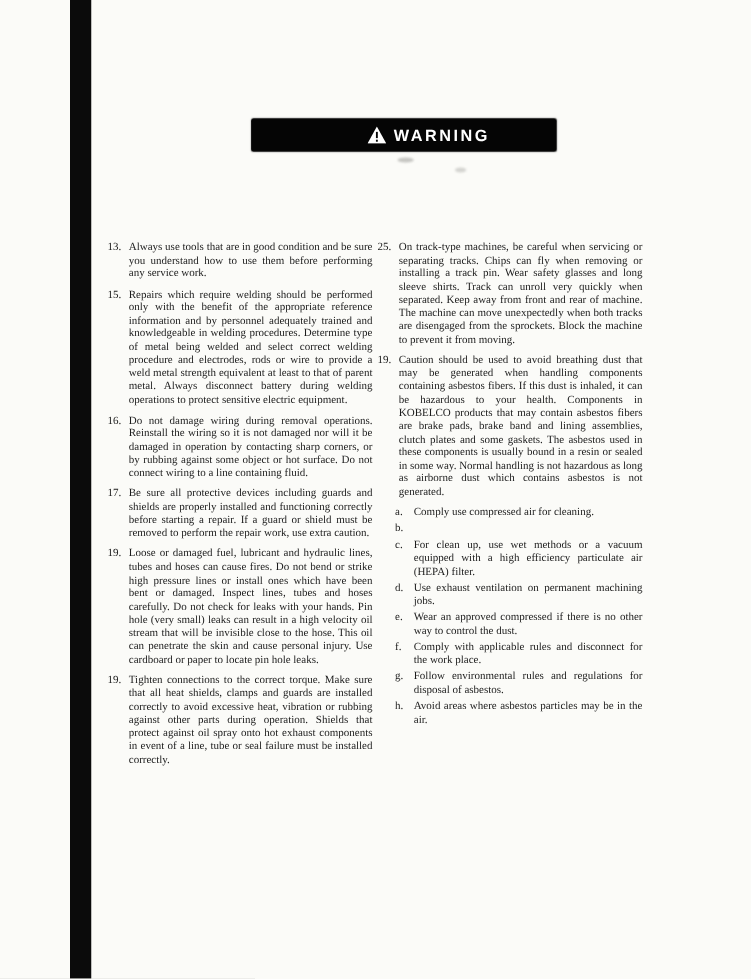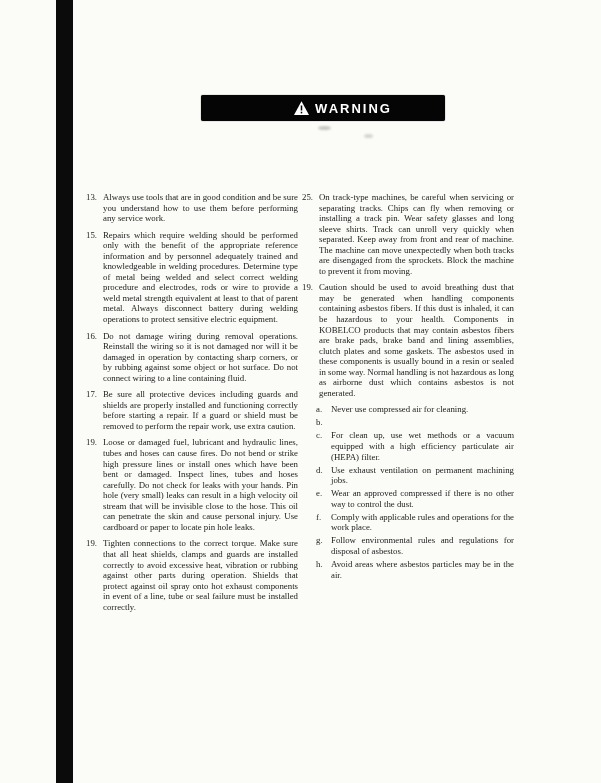--- a/index.html
+++ b/index.html
@@ -108,40 +108,40 @@
         <span class="txt">On track-type machines, be careful when servicing or separating tracks. Chips can fly when removing or installing a track pin. Wear safety glasses and long sleeve shirts. Track can unroll very quickly when separated. Keep away from front and rear of machine. The machine can move unexpectedly when both tracks are disengaged from the sprockets. Block the machine to prevent it from moving.</span>
       </div>
       <div class="item">
         <span class="num">19.</span>
         <span class="txt">Caution should be used to avoid breathing dust that may be generated when handling components containing asbestos fibers. If this dust is inhaled, it can be hazardous to your health. Components in KOBELCO products that may contain asbestos fibers are brake pads, brake band and lining assemblies, clutch plates and some gaskets. The asbestos used in these components is usually bound in a resin or sealed in some way. Normal handling is not hazardous as long as airborne dust which contains asbestos is not generated.</span>
       </div>
 
 
       <div class="sub-item">
         <span class="num">a.</span>
-        <span class="txt">Never use compressed air for cleaning.</span>
+        <span class="txt">Comply use compressed air for cleaning.</span>
       </div>
       <div class="sub-item">
         <span class="num">b.</span>
       </div>
       <div class="sub-item">
         <span class="num">c.</span>
         <span class="txt">For clean up, use wet methods or a vacuum equipped with a high efficiency particulate air (HEPA) filter.</span>
       </div>
       <div class="sub-item">
         <span class="num">d.</span>
         <span class="txt">Use exhaust ventilation on permanent machining jobs.</span>
       </div>
       <div class="sub-item">
         <span class="num">e.</span>
         <span class="txt">Wear an approved compressed if there is no other way to control the dust.</span>
       </div>
       <div class="sub-item">
         <span class="num">f.</span>
-        <span class="txt">Comply with applicable rules and operations for the work place.</span>
+        <span class="txt">Comply with applicable rules and disconnect for the work place.</span>
       </div>
       <div class="sub-item">
         <span class="num">g.</span>
         <span class="txt">Follow environmental rules and regulations for disposal of asbestos.</span>
       </div>
       <div class="sub-item">
         <span class="num">h.</span>
         <span class="txt">Avoid areas where asbestos particles may be in the air.</span>
       </div>
     </div>

